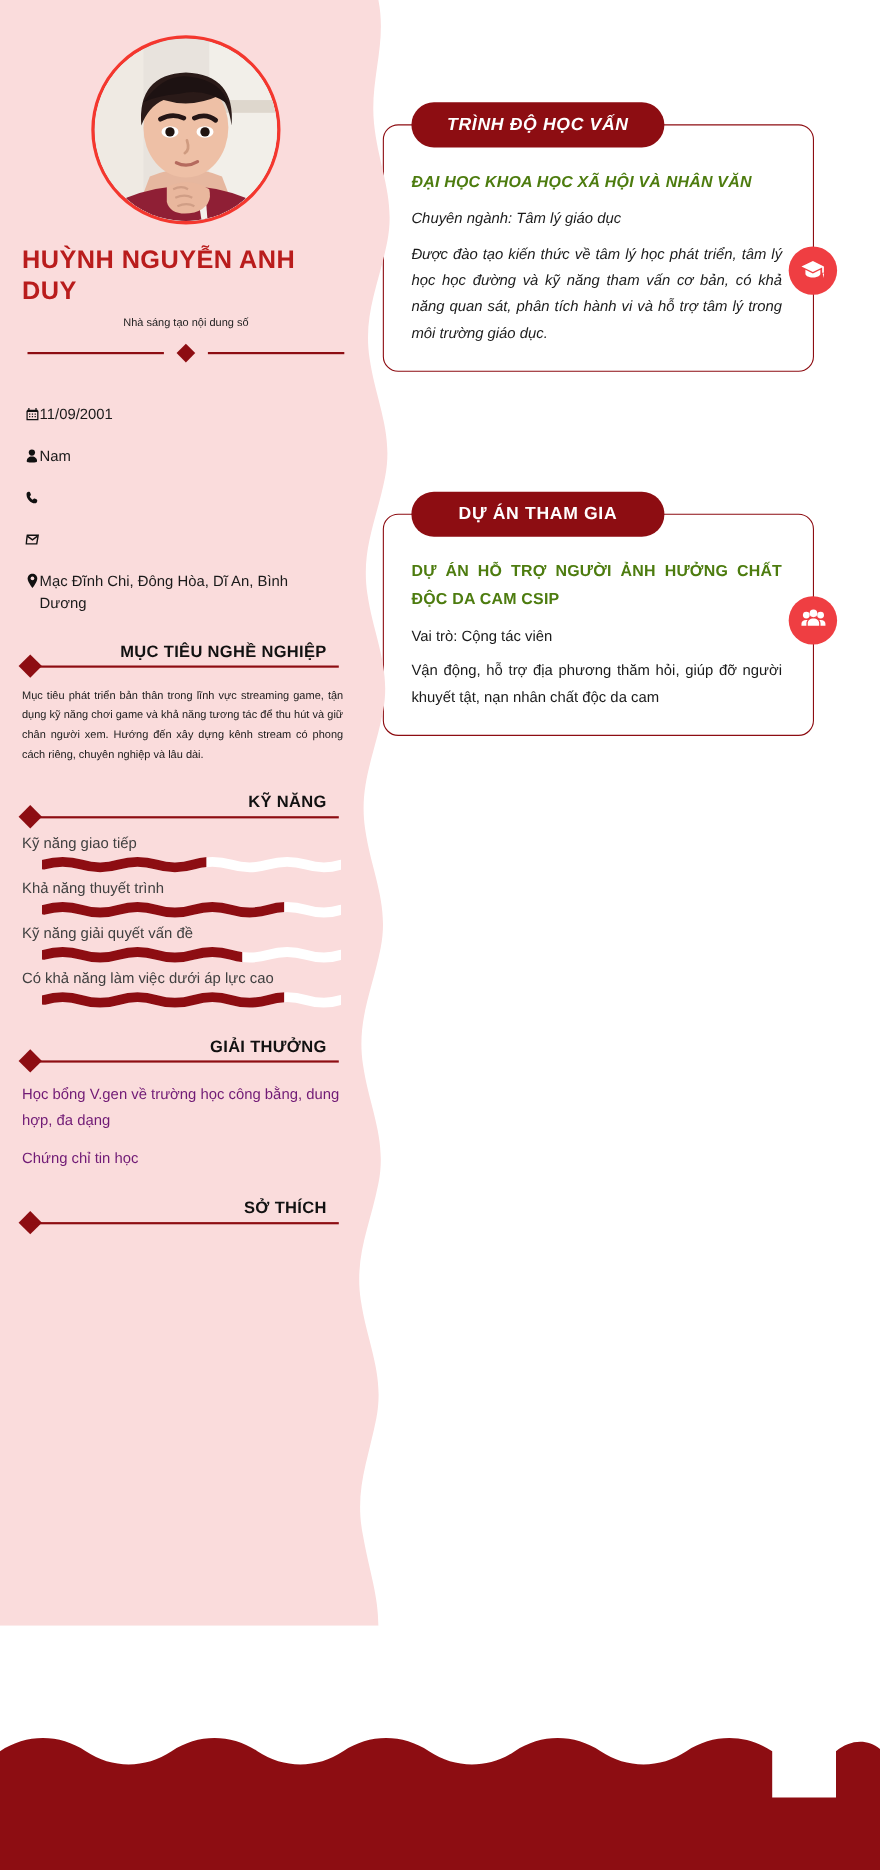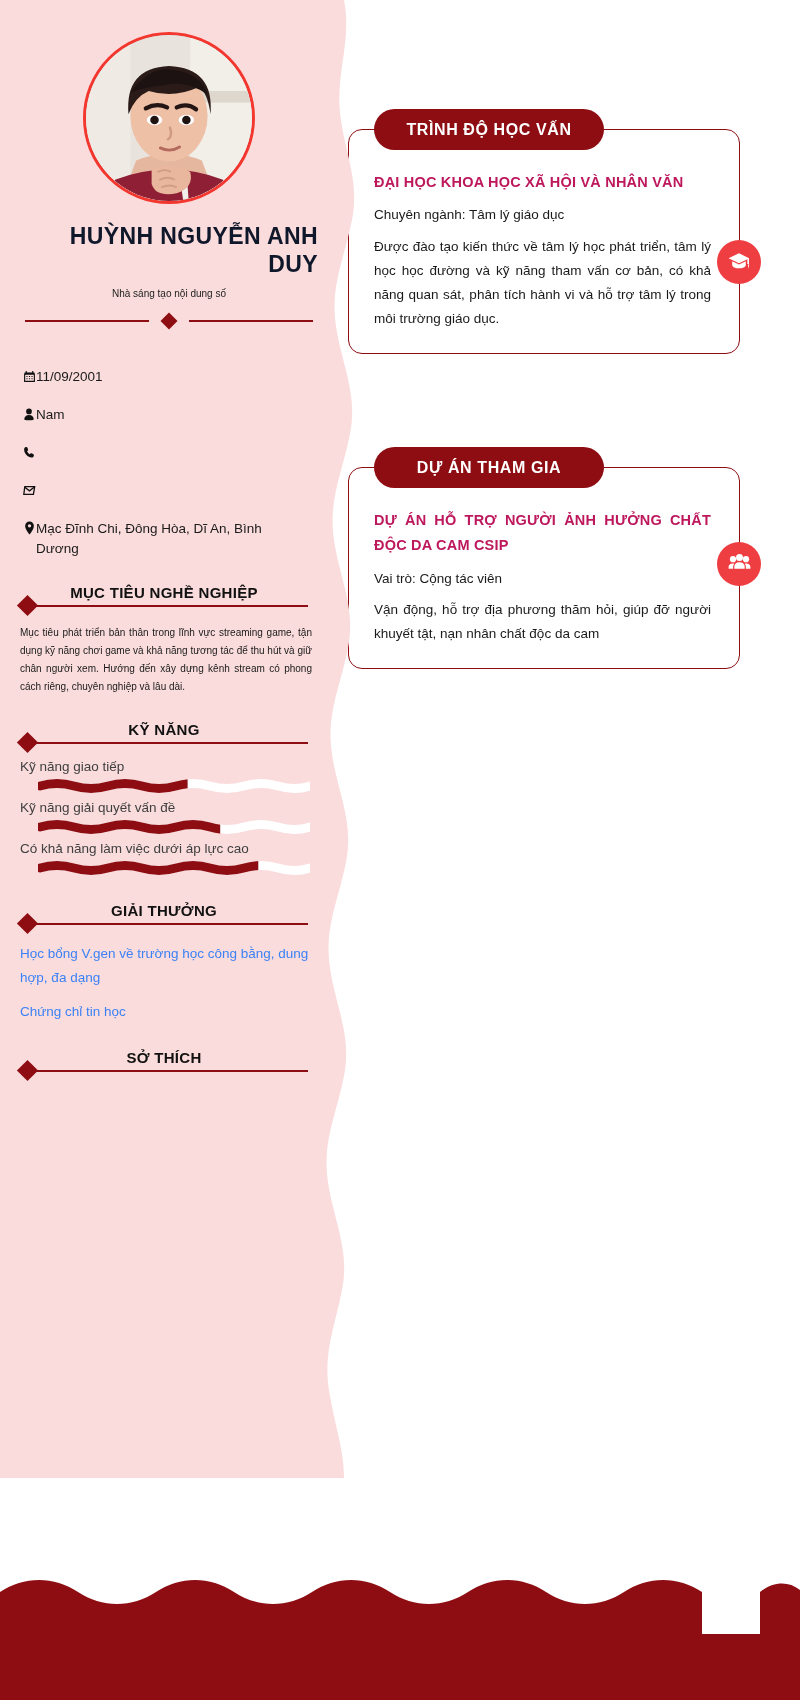--- a/index.html
+++ b/index.html
@@ -42,25 +42,25 @@
     border-radius: 50%;
     border: 3px solid #f4372e;
     overflow: hidden;
     position: relative;
     background: #cfd6dc;
   }
   .photo-svg { display:block; width:100%; height:100%; }
 
   .person-name {
     margin-top: 18px;
-    text-align: right;
+    text-align: left;
     font-size: 23px;
     font-weight: bold;
     letter-spacing: .4px;
-    color: #0f172a;
+    color: #b91c1c;
     line-height: 1.22;
   }
   .person-role {
     margin-top: 10px;
     text-align: center;
     font-size: 10px;
     color: #222;
   }
   .divider-diamond {
     margin: 14px auto 0;
@@ -114,41 +114,41 @@
   }
   .sec-head .dm {
     position: absolute;
     left: 0; top: 14px;
     width: 15px; height: 15px;
     background: #8d0d12;
     transform: rotate(45deg);
   }
   .sec-head .t {
     position: absolute;
-    right: 0; top: 0;
+    right: 11px; top: 0;
     width: 100%;
-    text-align: center;
+    text-align: right;
     font-size: 15px;
     font-weight: bold;
     letter-spacing: .3px;
     color: #111;
   }
 
   .body-text {
     font-size: 10px;
     line-height: 1.78;
     color: #1a1a1a;
     text-align: justify;
     width: 292px;
     margin-top: 10px;
   }
   .plain-line {
     font-size: 13.5px;
     line-height: 1.75;
-    color: #3b82f6;
+    color: #701a75;
     width: 292px;
   }
 
   
   .skills { margin-top: 8px; }
   .skill { margin-bottom: 6px; }
   .skill-name {
     font-size: 13.5px;
     color: #404040;
     margin-bottom: 2px;
@@ -191,21 +191,21 @@
     font-weight: bold;
     letter-spacing: .6px;
     z-index: 3;
   }
   .card-body {
     padding: 40px 28px 22px 25px;
   }
   .card-title {
     font-size: 14.5px;
     font-weight: bold;
-    color: #be185d;
+    color: #4d7c0f;
     line-height: 1.75;
     letter-spacing: .2px;
     text-align: justify;
   }
   .card-sub {
     margin-top: 9px;
     font-size: 13.5px;
     color: #1a1a1a;
     line-height: 1.6;
   }
@@ -236,21 +236,21 @@
   }
   .footer-wave svg { display:block; }
 </style>
 </head>
 <body>
 
 <div id="page">
 
   <div class="right-col">
 
-    <div class="card" style="top:129px;">
+    <div class="card" style="top:113px;font-style:italic;">
       <div class="card-head">TRÌNH ĐỘ HỌC VẤN</div>
       <div class="card-badge" style="top:110px;">
         <svg width="24" height="24" viewBox="0 0 24 24" fill="#ffffff">
           <path d="M12 3.2 1.6 8.2 12 13.2l8.4-4.04V14h1.6V8.2L12 3.2z"></path>
           <path d="M5.2 11.3v3.6c0 1.9 3.05 3.4 6.8 3.4s6.8-1.5 6.8-3.4v-3.6L12 14.6l-6.8-3.3z"></path>
           <path d="M20.9 14.6h1.3l-.65 4.2-.65-4.2z"></path>
         </svg>
       </div>
       <div class="card-body">
         <div class="card-title">ĐẠI HỌC KHOA HỌC XÃ HỘI VÀ NHÂN VĂN</div>
@@ -427,20 +427,34 @@
               <clipPath id="sk0">
                   <rect x="0" y="0" width="149.6" height="18"></rect>
                 </clipPath>
               <g clip-path="url(#sk0)">
                 <path d="M2 10 q17 -5 34 0 t34 0 t34 0 t34 0 t34 0 t34 0 t34 0 t32 0" stroke="#8d0d12" stroke-width="9" fill="none" stroke-linecap="round"></path>
               </g>
             </svg>
           </div>
         </div>
 
+        <div class="skill">
+          <div class="skill-name">Khả năng thuyết trình</div>
+          <div class="skill-bar">
+            <svg width="272" height="18" viewBox="0 0 272 18">
+              <path d="M2 10 q17 -5 34 0 t34 0 t34 0 t34 0 t34 0 t34 0 t34 0 t32 0" stroke="#ffffff" stroke-width="9" fill="none" stroke-linecap="round"></path>
+              <clipPath id="sk1">
+                  <rect x="0" y="0" width="220.3" height="18"></rect>
+                </clipPath>
+              <g clip-path="url(#sk1)">
+                <path d="M2 10 q17 -5 34 0 t34 0 t34 0 t34 0 t34 0 t34 0 t34 0 t32 0" stroke="#8d0d12" stroke-width="9" fill="none" stroke-linecap="round"></path>
+              </g>
+            </svg>
+          </div>
+        </div>
 
         <div class="skill">
           <div class="skill-name">Kỹ năng giải quyết vấn đề</div>
           <div class="skill-bar">
             <svg width="272" height="18" viewBox="0 0 272 18">
               <path d="M2 10 q17 -5 34 0 t34 0 t34 0 t34 0 t34 0 t34 0 t34 0 t32 0" stroke="#ffffff" stroke-width="9" fill="none" stroke-linecap="round"></path>
               <clipPath id="sk2">
                   <rect x="0" y="0" width="182.2" height="18"></rect>
                 </clipPath>
               <g clip-path="url(#sk2)">

